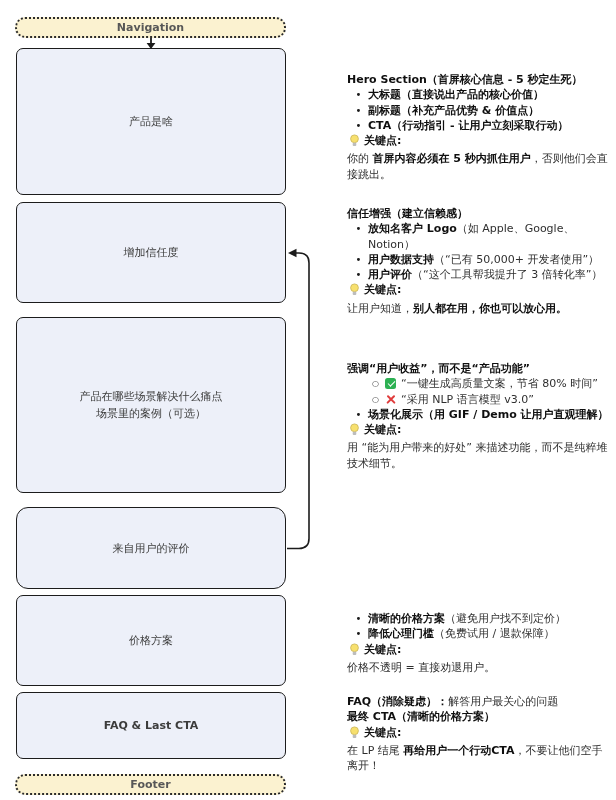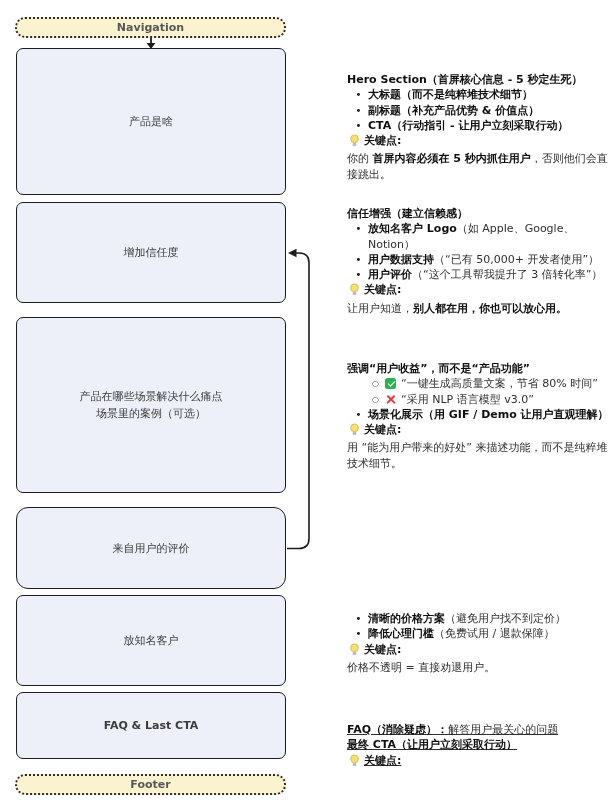--- a/index.html
+++ b/index.html
@@ -80,38 +80,38 @@
   <div class="flow-box" style="left:16px; top:317px; width:270px; height:176px;">
     <span>产品在哪些场景解决什么痛点</span>
     <span>场景里的案例（可选）</span>
   </div>
 
   <div class="flow-box" style="left:16px; top:507px; width:270px; height:82px;border-radius:12px;">
     <span>来自用户的评价</span>
   </div>
 
   <div class="flow-box" style="left:16px; top:595px; width:270px; height:91px;">
-    <span>放知名客户</span>
+    <span>价格方案</span>
   </div>
 
   <div class="flow-box" style="left:16px; top:692px; width:270px; height:67px;font-weight:bold;">
     <span>FAQ &amp; Last CTA</span>
   </div>
 
   <div class="term-box" style="left:15px; top:774px; width:271px; height:21px;">
     <span>Footer</span>
   </div>
 
   <div class="ann" style="top:72px;">
       <div class="ann-line">
         <span class="txt"><b>Hero Section（首屏核心信息 - 5 秒定生死）</b></span>
       </div>
       <div class="ann-line">
         <span class="mk mk-disc">•</span>
-        <span class="txt"><b>大标题（而不是纯粹堆技术细节）</b></span>
+        <span class="txt"><b>大标题（直接说出产品的核心价值）</b></span>
       </div>
       <div class="ann-line">
         <span class="mk mk-disc">•</span>
         <span class="txt"><b>副标题（补充产品优势 &amp; 价值点）</b></span>
       </div>
       <div class="ann-line">
         <span class="mk mk-disc">•</span>
         <span class="txt"><b>CTA（行动指引 - 让用户立刻采取行动）</b></span>
       </div>
       <div class="ann-line">
@@ -194,29 +194,32 @@
         <span class="mk mk-bulb"><svg width="11" height="13" viewBox="0 0 11 13">
             <circle cx="5.5" cy="4.8" r="3.9" fill="#F7E06E" stroke="#C9B458" stroke-width="0.8"></circle>
             <rect x="3.7" y="8.8" width="3.6" height="3.1" rx="0.9" fill="#BDBDBD"></rect>
           </svg></span>
         <span class="txt"><b>关键点:</b></span>
       </div>
       <div class="ann-line">
         <span class="txt"><span>价格不透明 = 直接劝退用户。</span></span>
       </div>
     </div>
-  <div class="ann" style="top:722px;text-decoration:underline;">
+  <div class="ann" style="top:694px;">
       <div class="ann-line">
         <span class="txt"><b>FAQ（消除疑虑）：</b><span>解答用户最关心的问题</span></span>
       </div>
       <div class="ann-line">
-        <span class="txt"><b>最终 CTA（让用户立刻采取行动）</b></span>
-      </div>
-      <div class="ann-line">
-        <span class="mk mk-bulb"><svg width="11" height="13" viewBox="0 0 11 13">
-            <circle cx="5.5" cy="4.8" r="3.9" fill="#F7E06E" stroke="#C9B458" stroke-width="0.8"></circle>
-            <rect x="3.7" y="8.8" width="3.6" height="3.1" rx="0.9" fill="#BDBDBD"></rect>
-          </svg></span>
-        <span class="txt"><b>关键点:</b></span>
+        <span class="txt"><b>最终 CTA（清晰的价格方案）</b></span>
+      </div>
+      <div class="ann-line">
+        <span class="mk mk-bulb"><svg width="11" height="13" viewBox="0 0 11 13">
+            <circle cx="5.5" cy="4.8" r="3.9" fill="#F7E06E" stroke="#C9B458" stroke-width="0.8"></circle>
+            <rect x="3.7" y="8.8" width="3.6" height="3.1" rx="0.9" fill="#BDBDBD"></rect>
+          </svg></span>
+        <span class="txt"><b>关键点:</b></span>
+      </div>
+      <div class="ann-line">
+        <span class="txt"><span>在 LP 结尾 </span><b>再给用户一个行动CTA</b><span>，不要让他们空手离开！</span></span>
       </div>
     </div>
 
 </div>
 
 </body></html>

